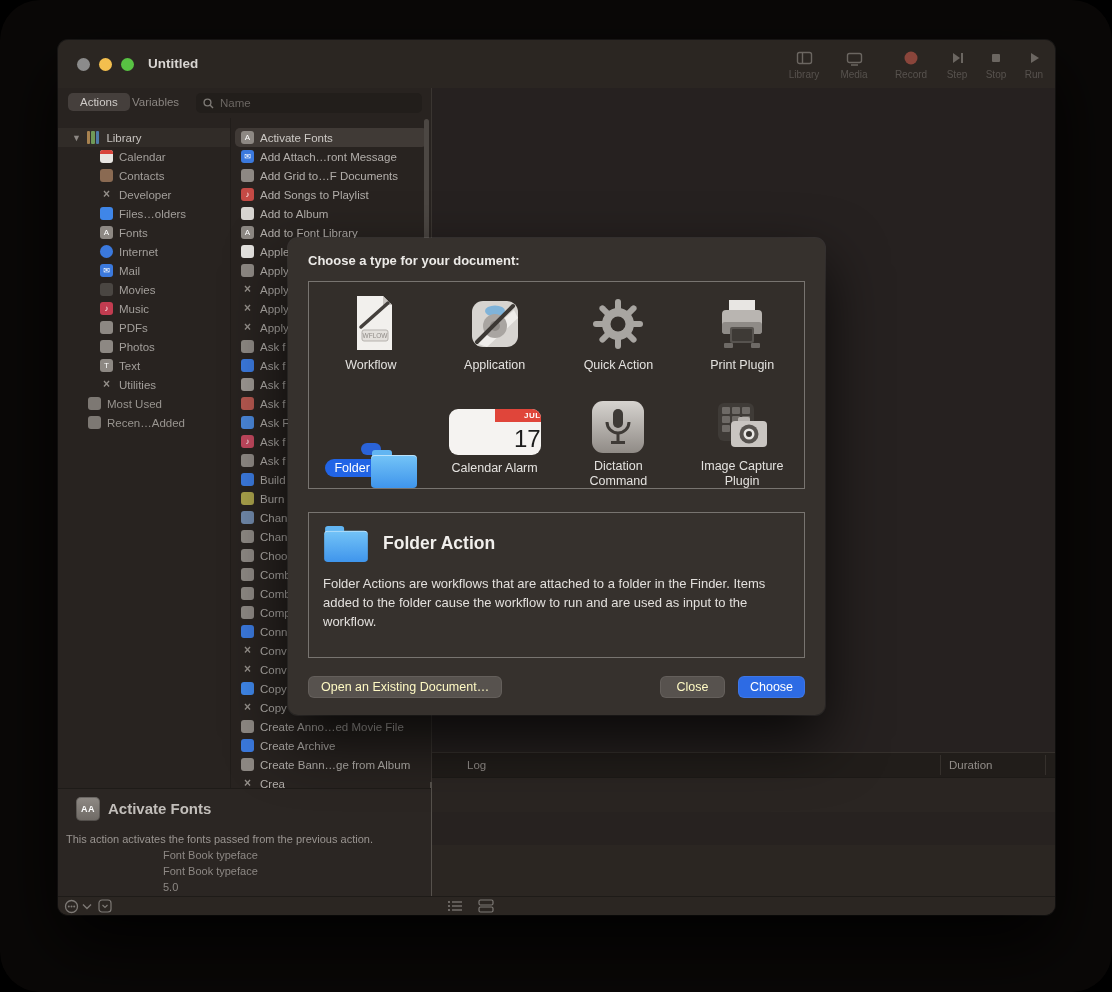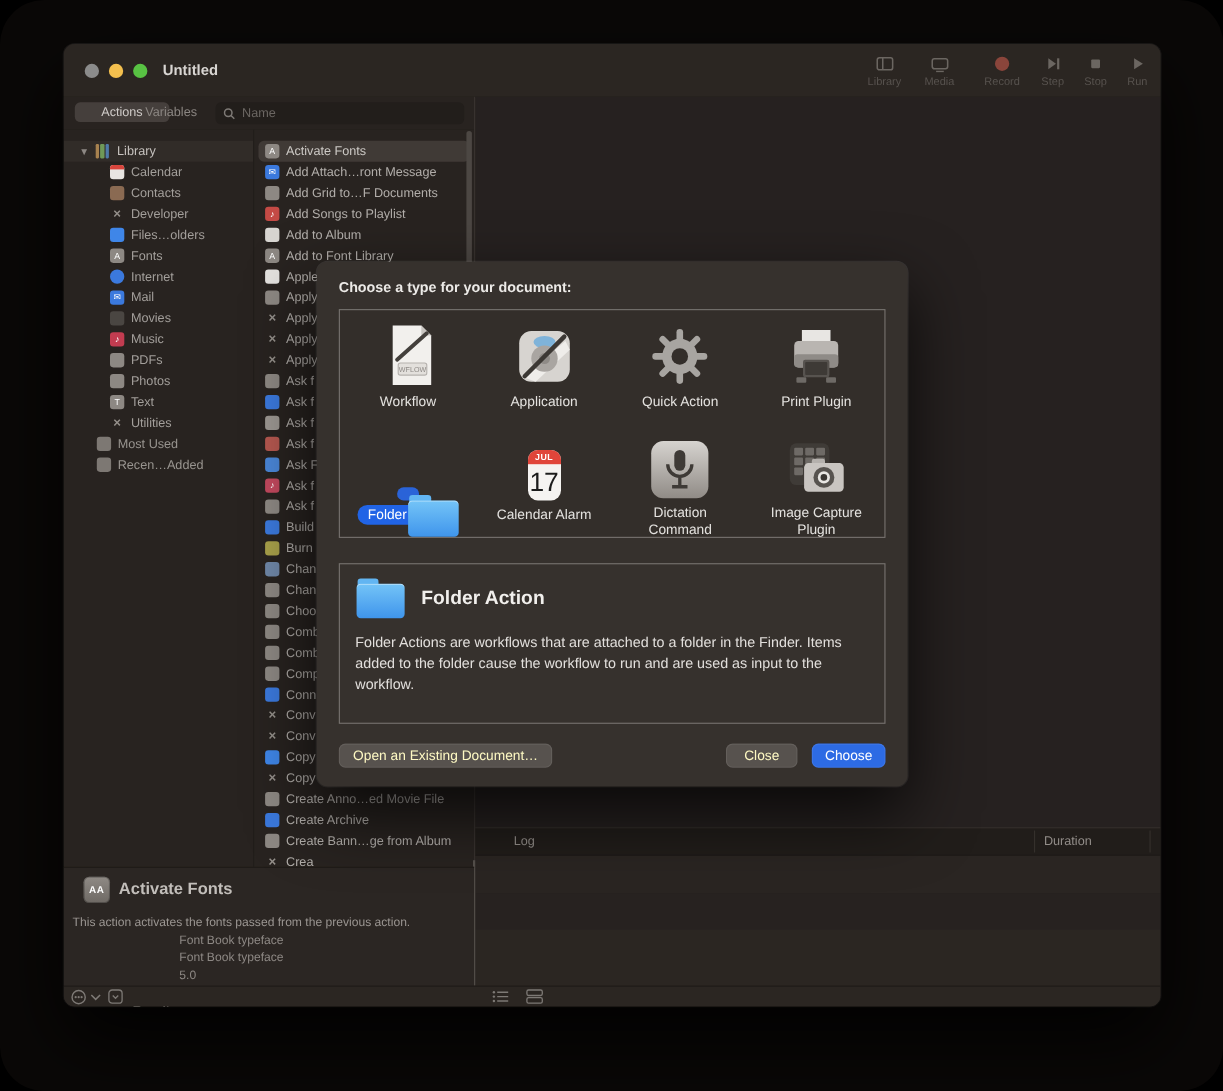--- a/index.html
+++ b/index.html
@@ -17,21 +17,21 @@
   .tl.min   { left:41px; background:#f3bf4e; }
   .tl.max   { left:63px; background:#58c243; }
   .win-title { position:absolute; left:90px; top:16px; font-size:13.5px; font-weight:bold; color:#d8d5d2; }
 
   .tbitem { position:absolute; top:9px; width:48px; text-align:center; color:#5e5955; }
   .tbitem .tbico { height:17px; display:flex; align-items:center; justify-content:center; }
   .tbitem .tblabel { font-size:10px; margin-top:3px; color:#57524e; }
 
   
   .tabrow { position:absolute; left:0; top:48px; width:373px; height:30px; background:#282320; border-bottom:1px solid #1d1a17; }
-  .tab-actions { position:absolute; left:10px; top:5px; padding:3px 24px; background:#453f3c; border-radius:5px; font-size:11.5px; color:#cfcbc8;text-align:center; }
+  .tab-actions { position:absolute; left:10px; top:5px; padding:3px 12px; background:#453f3c; border-radius:5px; font-size:11.5px; color:#cfcbc8;text-align:center; }
   .tab-variables { position:absolute; left:74px; top:8px; font-size:11.5px; color:#8b8682; }
   .search { position:absolute; left:138px; top:5px; width:226px; height:20px; background:#221e1b; border-radius:5px;
             display:flex; align-items:center; gap:6px; padding:0 7px; box-sizing:border-box; }
   .search .ph { font-size:11.5px; color:#6b6662; }
 
   
   .sidebar { position:absolute; left:0; top:78px; width:172px; height:670px; background:#282320; padding-top:10px; box-sizing:border-box; }
   .side-root { height:19px; display:flex; align-items:center; font-size:11.5px; color:#c6c2be; background:#312c28; padding-left:14px; }
   .chev { color:#8d8884; font-size:9px; margin-right:6px; }
   .books { display:flex; gap:1px; margin-right:7px; }
@@ -94,21 +94,21 @@
   .type-label { margin-top:6px; font-size:12.5px; color:#e4e2df; text-align:center; line-height:1.15; max-width:104px; }
   .type-label.pill { background:#2164e6; color:#fff; border-radius:9px; padding:2px 9px; margin-top:4px; }
   .iconsel { background:#2a63d8; border-radius:10px; padding:7px 10px 5px; }
 
   .folder { position:relative; width:46px; height:38px; }
   .folder::before { content:""; position:absolute; left:1px; top:0; width:20px; height:9px; border-radius:3px 3px 0 0; background:#62b5f2; }
   .folder::after  { content:""; position:absolute; left:0; top:5px; width:46px; height:33px; border-radius:4px;
                     background:linear-gradient(#74c4f7,#3f95ec); box-shadow:inset 0 1px 0 rgba(255,255,255,.5); }
   .folder.small { transform:scale(.95); }
 
-  .cal { width:30px; height:46px; background:#f5f3f1; border-radius:9px; overflow:hidden; text-align:center; }
+  .cal { width:46px; height:46px; background:#f5f3f1; border-radius:9px; overflow:hidden; text-align:right;padding-left:46px; }
   .cal-m { height:13px; background:#e0453a; color:#fff; font-size:8px; font-weight:bold; line-height:13px; letter-spacing:.5px; }
   .cal-d { font-size:24px; color:#1c1c1c; line-height:33px; }
 
   .micbox { width:52px; height:52px; border-radius:11px; background:linear-gradient(#d6d3cf,#908b86);
             display:flex; align-items:center; justify-content:center; }
 
   .desc-box { position:absolute; left:20px; top:274px; width:497px; height:146px; border:1px solid #787470; box-sizing:border-box; }
   .desc-title { position:absolute; left:74px; top:20px; font-size:17.5px; font-weight:bold; color:#f1efec; }
   .desc-text { position:absolute; left:14px; top:62px; width:470px; font-size:13px; line-height:1.45; color:#e2dfdc; }
 

